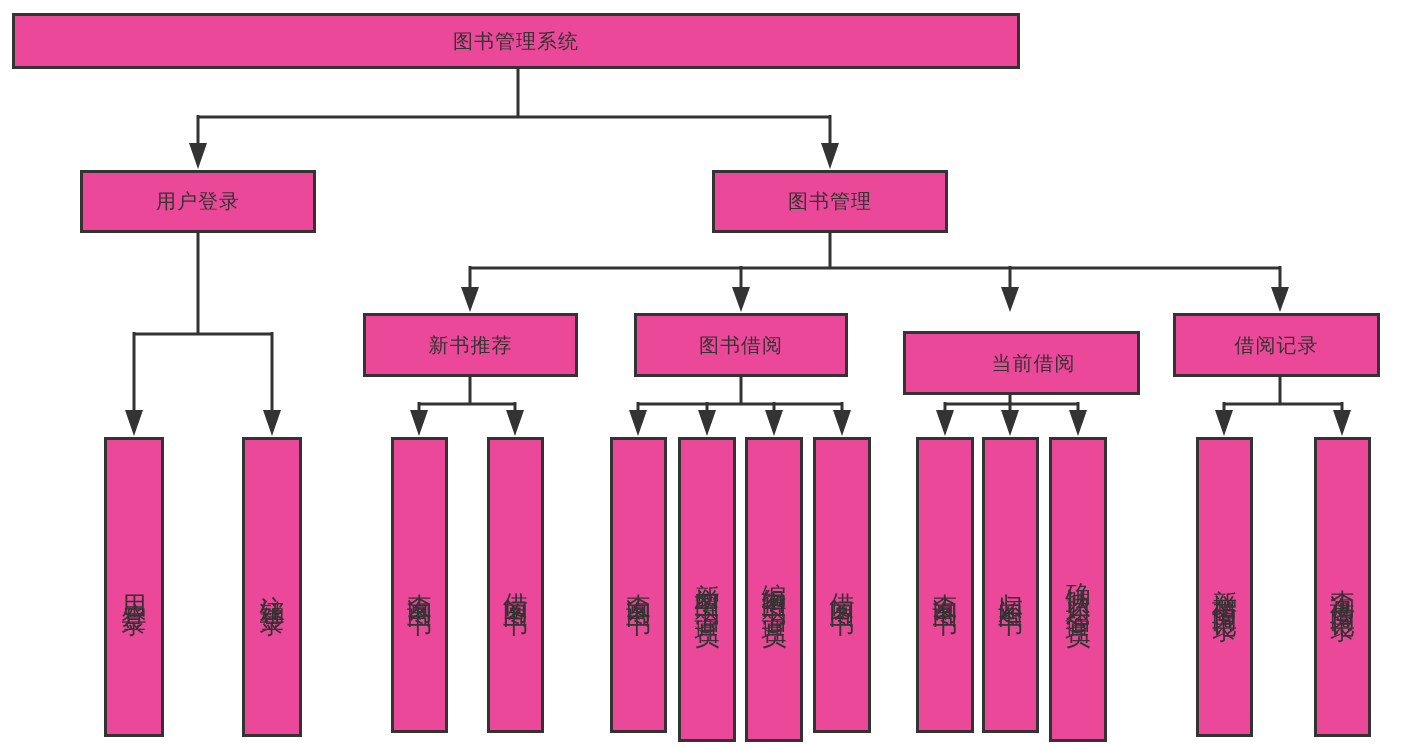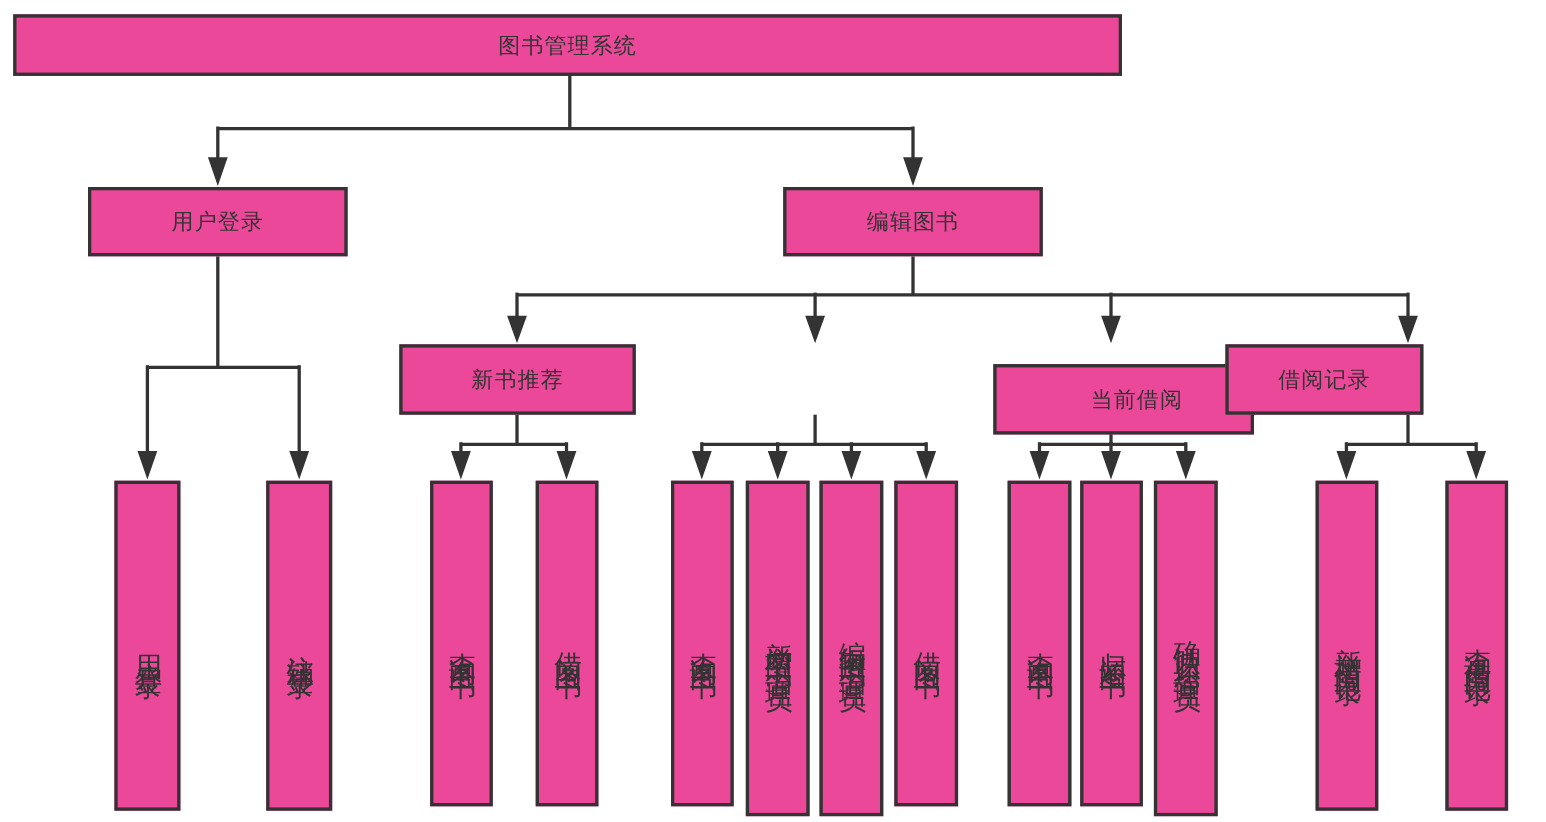--- a/index.html
+++ b/index.html
@@ -135,25 +135,26 @@
       <path d="M1224,402 L1224,414"></path>
       <path d="M1342,402 L1342,414"></path>
       <polygon points="1215,410 1233,410 1224,436"></polygon>
       <polygon points="1333,410 1351,410 1342,436"></polygon>
     </g>
   </svg>
 
   <div class="box hbox" style="left:12px; top:13px; width:1008px; height:56px;">图书管理系统</div>
 
   <div class="box hbox" style="left:80px; top:170px; width:236px; height:63px;">用户登录</div>
-  <div class="box hbox" style="left:712px; top:170px; width:236px; height:63px;">编辑图书</div>
+  <div class="box hbox" style="left:712px; top:170px; width:236px; height:63px;">图书管理</div>
 
   <div class="box hbox" style="left:363px; top:313px; width:215px; height:64px;text-align:right;">新书推荐</div>
+  <div class="box hbox" style="left:634px; top:313px; width:214px; height:64px;">图书借阅</div>
   <div class="box hbox" style="left:903px; top:331px; width:237px; height:64px;padding-left:24px;">当前借阅</div>
-  <div class="box hbox" style="left:1114px; top:313px; width:180px; height:64px;">借阅记录</div>
+  <div class="box hbox" style="left:1173px; top:313px; width:207px; height:64px;">借阅记录</div>
 
   <div class="box vbox" style="left:104px; top:437px; width:60px; height:300px;">用户登录</div>
   <div class="box vbox" style="left:242px; top:437px; width:60px; height:300px;">注销登录</div>
 
   <div class="box vbox" style="left:391px; top:437px; width:57px; height:296px;">查询图书</div>
   <div class="box vbox" style="left:487px; top:437px; width:57px; height:296px;">借阅图书</div>
 
   <div class="box vbox" style="left:610px; top:437px; width:57px; height:296px;">查询图书</div>
   <div class="box vbox" style="left:678px; top:437px; width:58px; height:305px;">新增图书（管理员）</div>
   <div class="box vbox" style="left:745px; top:437px; width:58px; height:305px;">编辑图书（管理员）</div>

